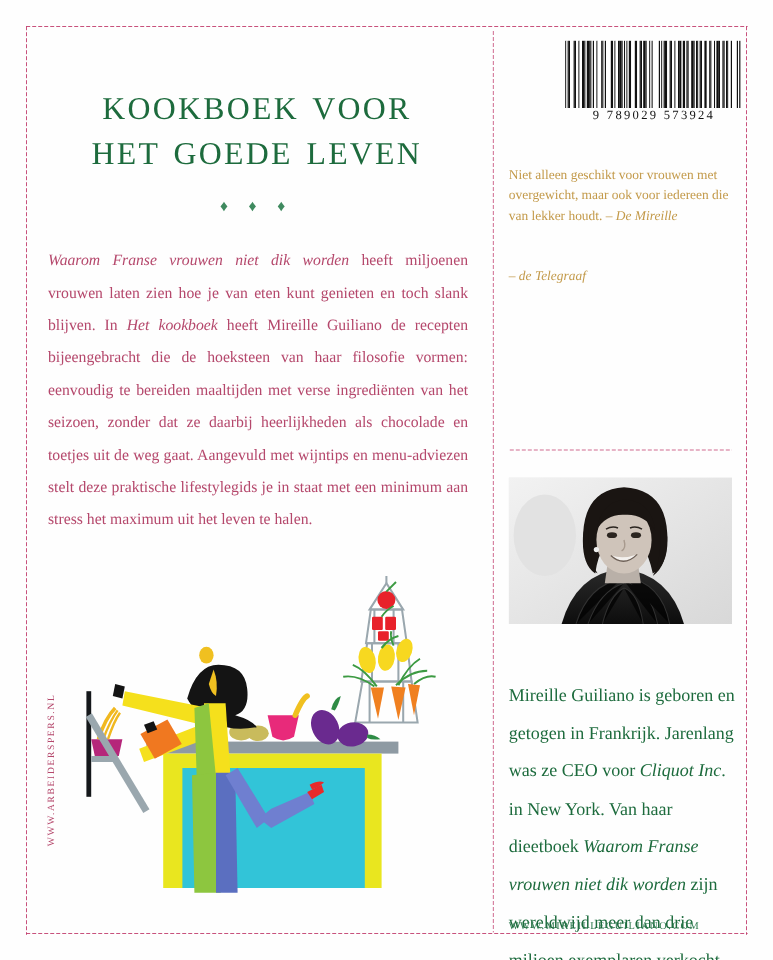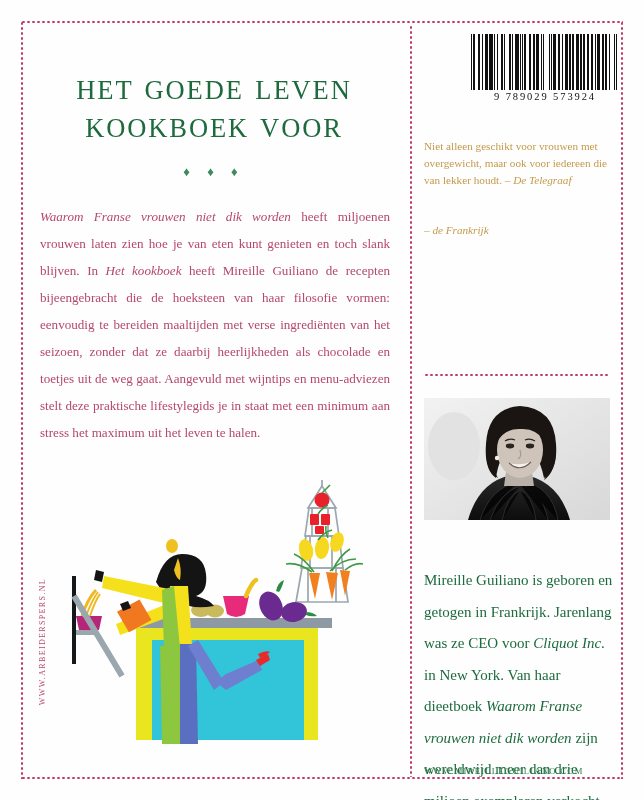--- a/index.html
+++ b/index.html
@@ -199,22 +199,22 @@
     <div class="bd-h bd-bot"></div>
     <div class="bd-v bd-left"></div>
     <div class="bd-v bd-right"></div>
   </div>
   <div class="col-divider"></div>
 
   <div class="left-col">
 
     <div class="title-block">
       <div class="book-title">
+        <span class="title-line">KOOKBOEK VOOR</span>
         <span class="title-line">HET GOEDE LEVEN</span>
-        <span class="title-line">KOOKBOEK VOOR</span>
       </div>
     </div>
 
     <div class="ornaments">♦ ♦ ♦</div>
 
     <div class="blurb">
       <i>Waarom Franse vrouwen niet dik worden</i><span> heeft miljoenen vrouwen laten zien hoe je van eten kunt genieten en toch slank blijven. In </span><i>Het kookboek</i><span> heeft Mireille Guiliano de recepten bijeengebracht die de hoeksteen van haar filosofie vormen: eenvoudig te bereiden maaltijden met verse ingrediënten van het seizoen, zonder dat ze daarbij heerlijkheden als chocolade en toetjes uit de weg gaat. Aangevuld met wijntips en menu-adviezen stelt deze praktische lifestylegids je in staat met een minimum aan stress het maximum uit het leven te halen.</span>
     </div>
   </div>
 
@@ -444,25 +444,25 @@
           <span style="width: 1.12121px; background: rgb(255, 255, 255);"></span>
           <span style="width: 1.12121px; background: rgb(255, 255, 255);"></span>
           <span style="width: 1.12121px; background: rgb(17, 17, 17);"></span>
           <span style="width: 1.12121px; background: rgb(255, 255, 255);"></span>
           <span style="width: 1.12121px; background: rgb(17, 17, 17);"></span>
         </div>
       <div class="barcode-num">9 789029 573924</div>
     </div>
 
     <div class="quote-1">
-      <span>Niet alleen geschikt voor vrouwen met overgewicht,  maar ook voor iedereen die van lekker houdt. – </span><i>De Telegraaf</i>
+      <span>Niet alleen geschikt voor vrouwen met overgewicht,  maar ook voor iedereen die van lekker houdt. – </span><i>De Mireille</i>
     </div>
 
     <div class="quote-2">
-      <span class="q-src">– de Frankrijk</span>
+      <span class="q-src">– de Telegraaf</span>
     </div>
 
     <div class="hr-dots hr-1"></div>
 
     <div class="author-photo">
       <svg viewBox="0 0 186 122" width="186" height="122">
         <defs>
           <linearGradient id="bg" x1="0" y1="0" x2="1" y2="1">
             <stop offset="0%" stop-color="#f2f2f2"></stop>
             <stop offset="100%" stop-color="#d8d8d8"></stop>

